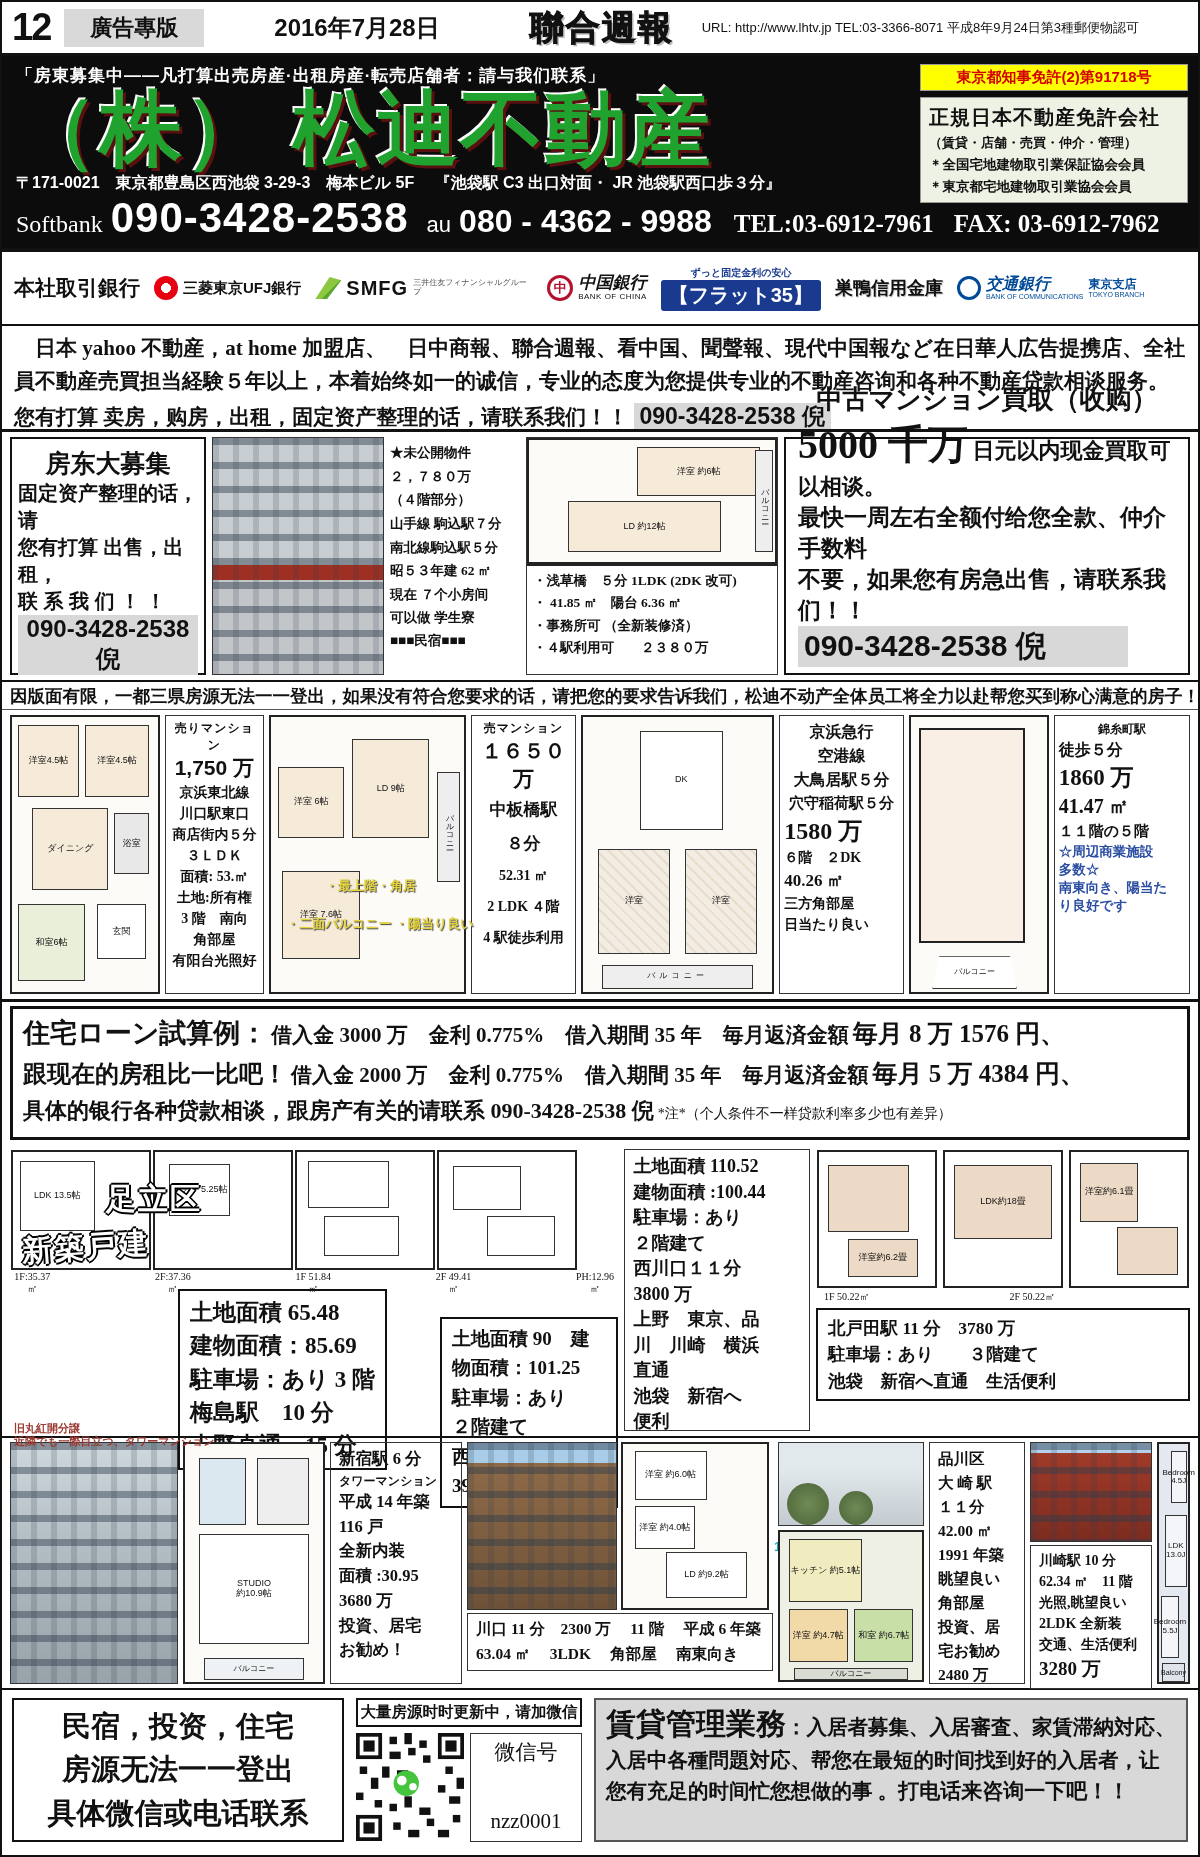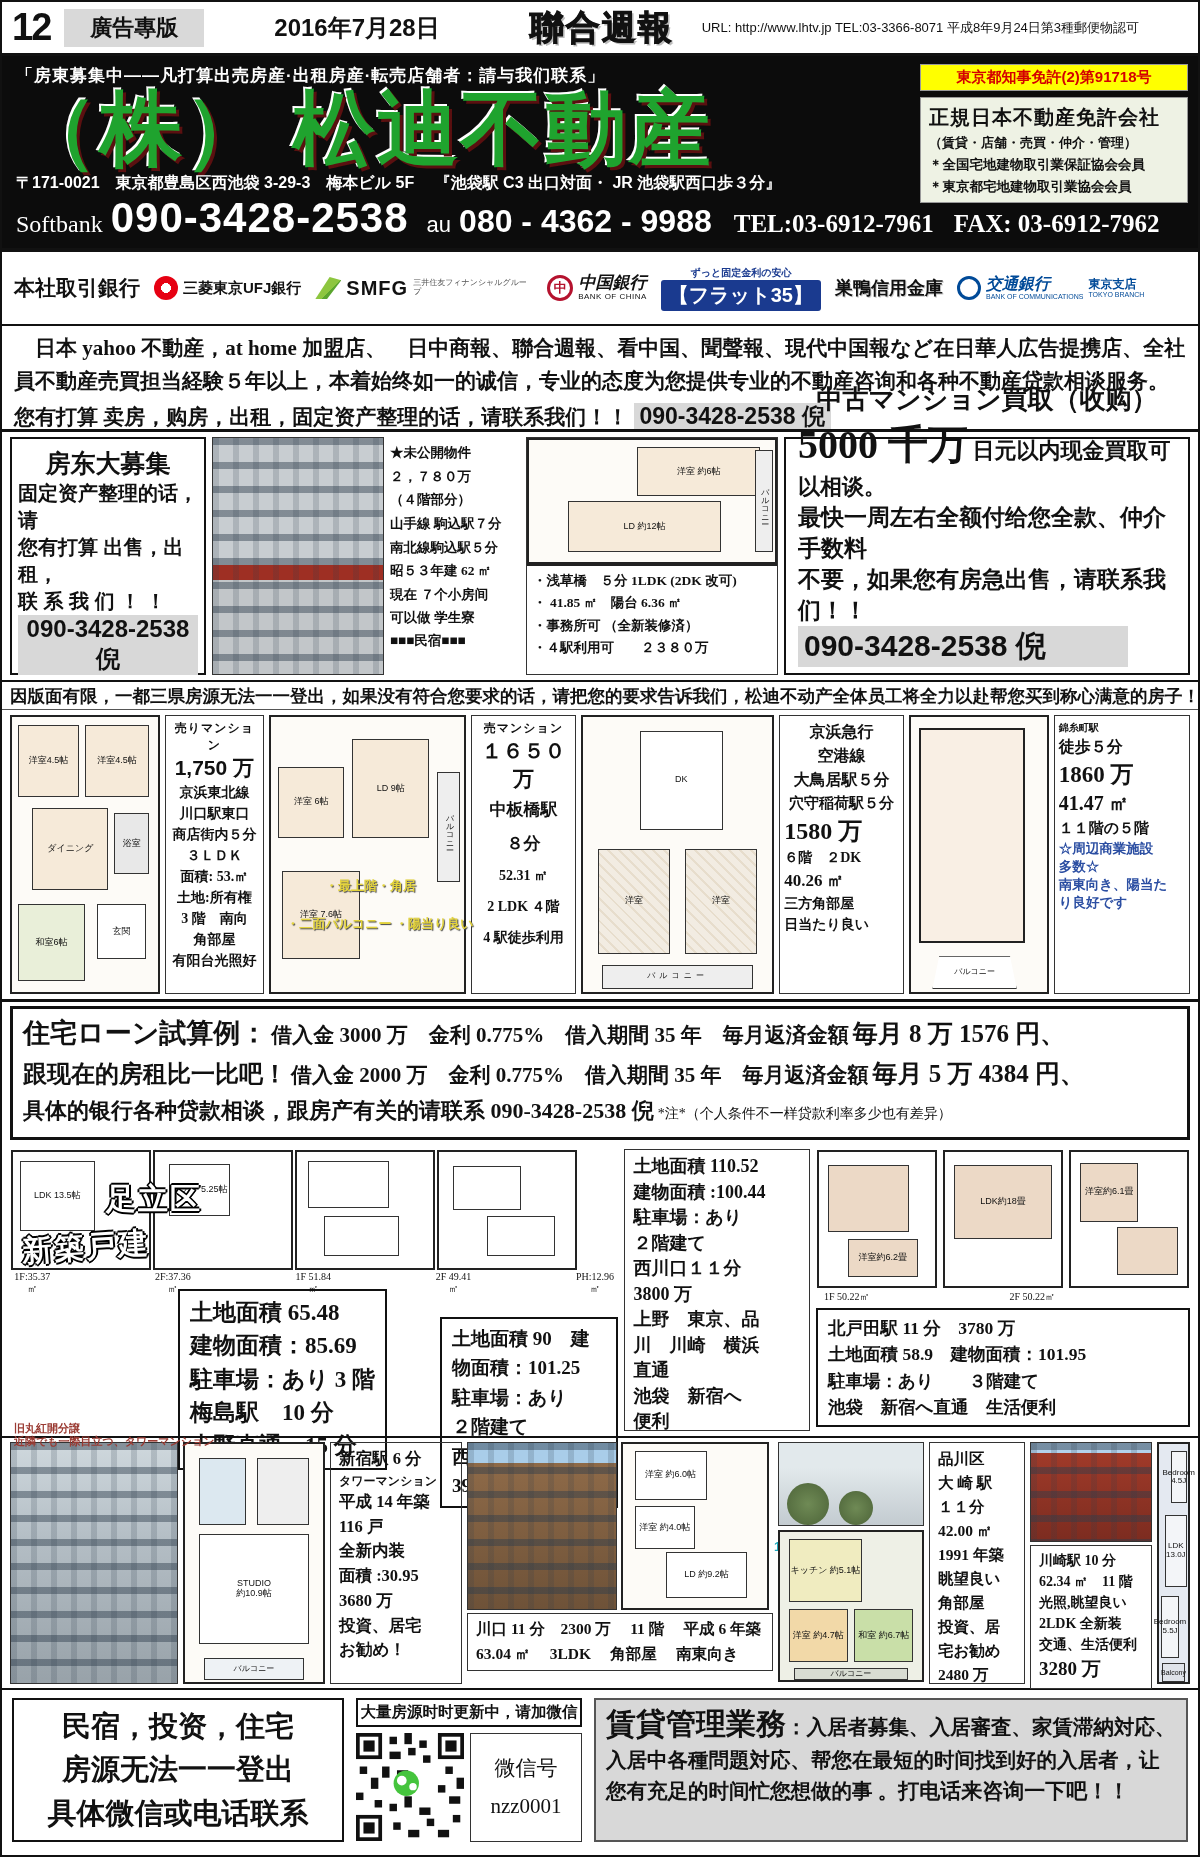--- a/index.html
+++ b/index.html
@@ -138,21 +138,21 @@
   .kawaguchibox{border:1.5px solid #333;padding:3px 8px;font-size:15.5px;font-family:"Liberation Serif",serif;font-weight:600;line-height:1.6;margin-top:3px;white-space:nowrap}
   .cyan{color:#1fa9bd;font-weight:bold;font-size:13px}
 
   
   .footer{height:160px;display:flex;gap:12px;padding:8px 10px;align-items:stretch}
   .minshuku{width:332px;border:2px solid #111;display:flex;flex-direction:column;justify-content:center;text-align:center;font-size:29px;font-weight:bold;font-family:"Liberation Serif",serif;line-height:1.5}
   .wechatcol{width:226px;display:flex;flex-direction:column}
   .wbanner{border:2px solid #111;font-size:15.5px;font-weight:bold;text-align:center;padding:2px}
   .wrow{display:flex;gap:6px;margin-top:6px;flex:1}
   .qr{width:108px;height:108px}
-  .widbox{border:1.5px solid #333;flex:1;display:flex;flex-direction:column;justify-content:center;align-items:center;font-family:"Liberation Serif",serif;font-size:21px;line-height:1.8}
+  .widbox{border:1.5px solid #333;flex:1;display:flex;flex-direction:column;justify-content:space-between;align-items:center;font-family:"Liberation Serif",serif;font-size:21px;line-height:1.8}
   .rental{flex:1;background:#d8d8d8;border:2px solid #555;padding:4px 10px;font-family:"Liberation Serif",serif}
   .rental .t{font-family:"Liberation Sans",sans-serif;font-weight:bold;font-size:30px}
   .rental .r{font-size:20.5px;font-weight:bold;line-height:1.5}
   .rental .b{font-family:"Liberation Sans",sans-serif;font-weight:bold;font-size:21px}
 </style>
 </head>
 <body>
 
 <div class="page">
 
@@ -334,21 +334,21 @@
       <div class="ln" style="text-align:left">６階　２DK</div>
       <div class="ln" style="text-align:left;font-size:17px">40.26 ㎡</div>
       <div class="ln" style="text-align:left">三方角部屋</div>
       <div class="ln" style="text-align:left">日当たり良い</div>
     </div>
     <div class="plan" style="width:142px">
       <div class="room" style="left:6%;top:4%;width:78%;height:78%;background:#f9efe4;border:2px solid #222"></div>
       <div class="room" style="left:16%;bottom:1%;width:62%;height:12%;background:#fff;font-size:8px;clip-path:polygon(8% 0,92% 0,100% 100%,0 100%)">バルコニー</div>
     </div>
     <div class="lst" style="width:138px">
-      <div class="ln" style="text-align:left;font-size:10px">錦糸町駅</div>
+      <div class="ln" style="text-align:center;font-size:12px">錦糸町駅</div>
       <div class="ln" style="text-align:left;font-size:16px">徒歩５分</div>
       <div class="pr" style="text-align:left;font-size:23px">1860 万</div>
       <div class="pr" style="text-align:left;font-size:20px">41.47 ㎡</div>
       <div class="ln" style="text-align:left;font-size:15px">１１階の５階</div>
       <div class="blue">☆周辺商業施設</div>
       <div class="blue">多数☆</div>
       <div class="blue">南東向き、陽当た</div>
       <div class="blue">り良好です</div>
     </div>
   </div>
@@ -431,21 +431,20 @@
           <div class="room tanroom" style="left:8%;top:8%;width:50%;height:44%">洋室約6.1畳</div>
           <div class="room tanroom" style="left:40%;top:56%;width:52%;height:36%"></div>
         </div>
       </div>
       <div style="display:flex;gap:140px;margin:1px 0 4px 8px">
         <span class="cap">1F 50.22㎡</span>
         <span class="cap">2F 50.22㎡</span>
       </div>
       <div class="hbox h4b">
         <div>北戸田駅 11 分　3780 万</div>
-        <div>土地面積 58.9　建物面積：101.95</div>
         <div>駐車場：あり　　３階建て</div>
         <div style="font-family:'Liberation Sans',sans-serif;font-weight:bold">池袋　新宿へ直通　生活便利</div>
       </div>
     </div>
   </div>
 
   <div class="bottomrow">
     <div class="rednote">
       <div>旧丸紅開分譲</div>
       <div>近隣でも一際目立つ、タワーマンション</div>

